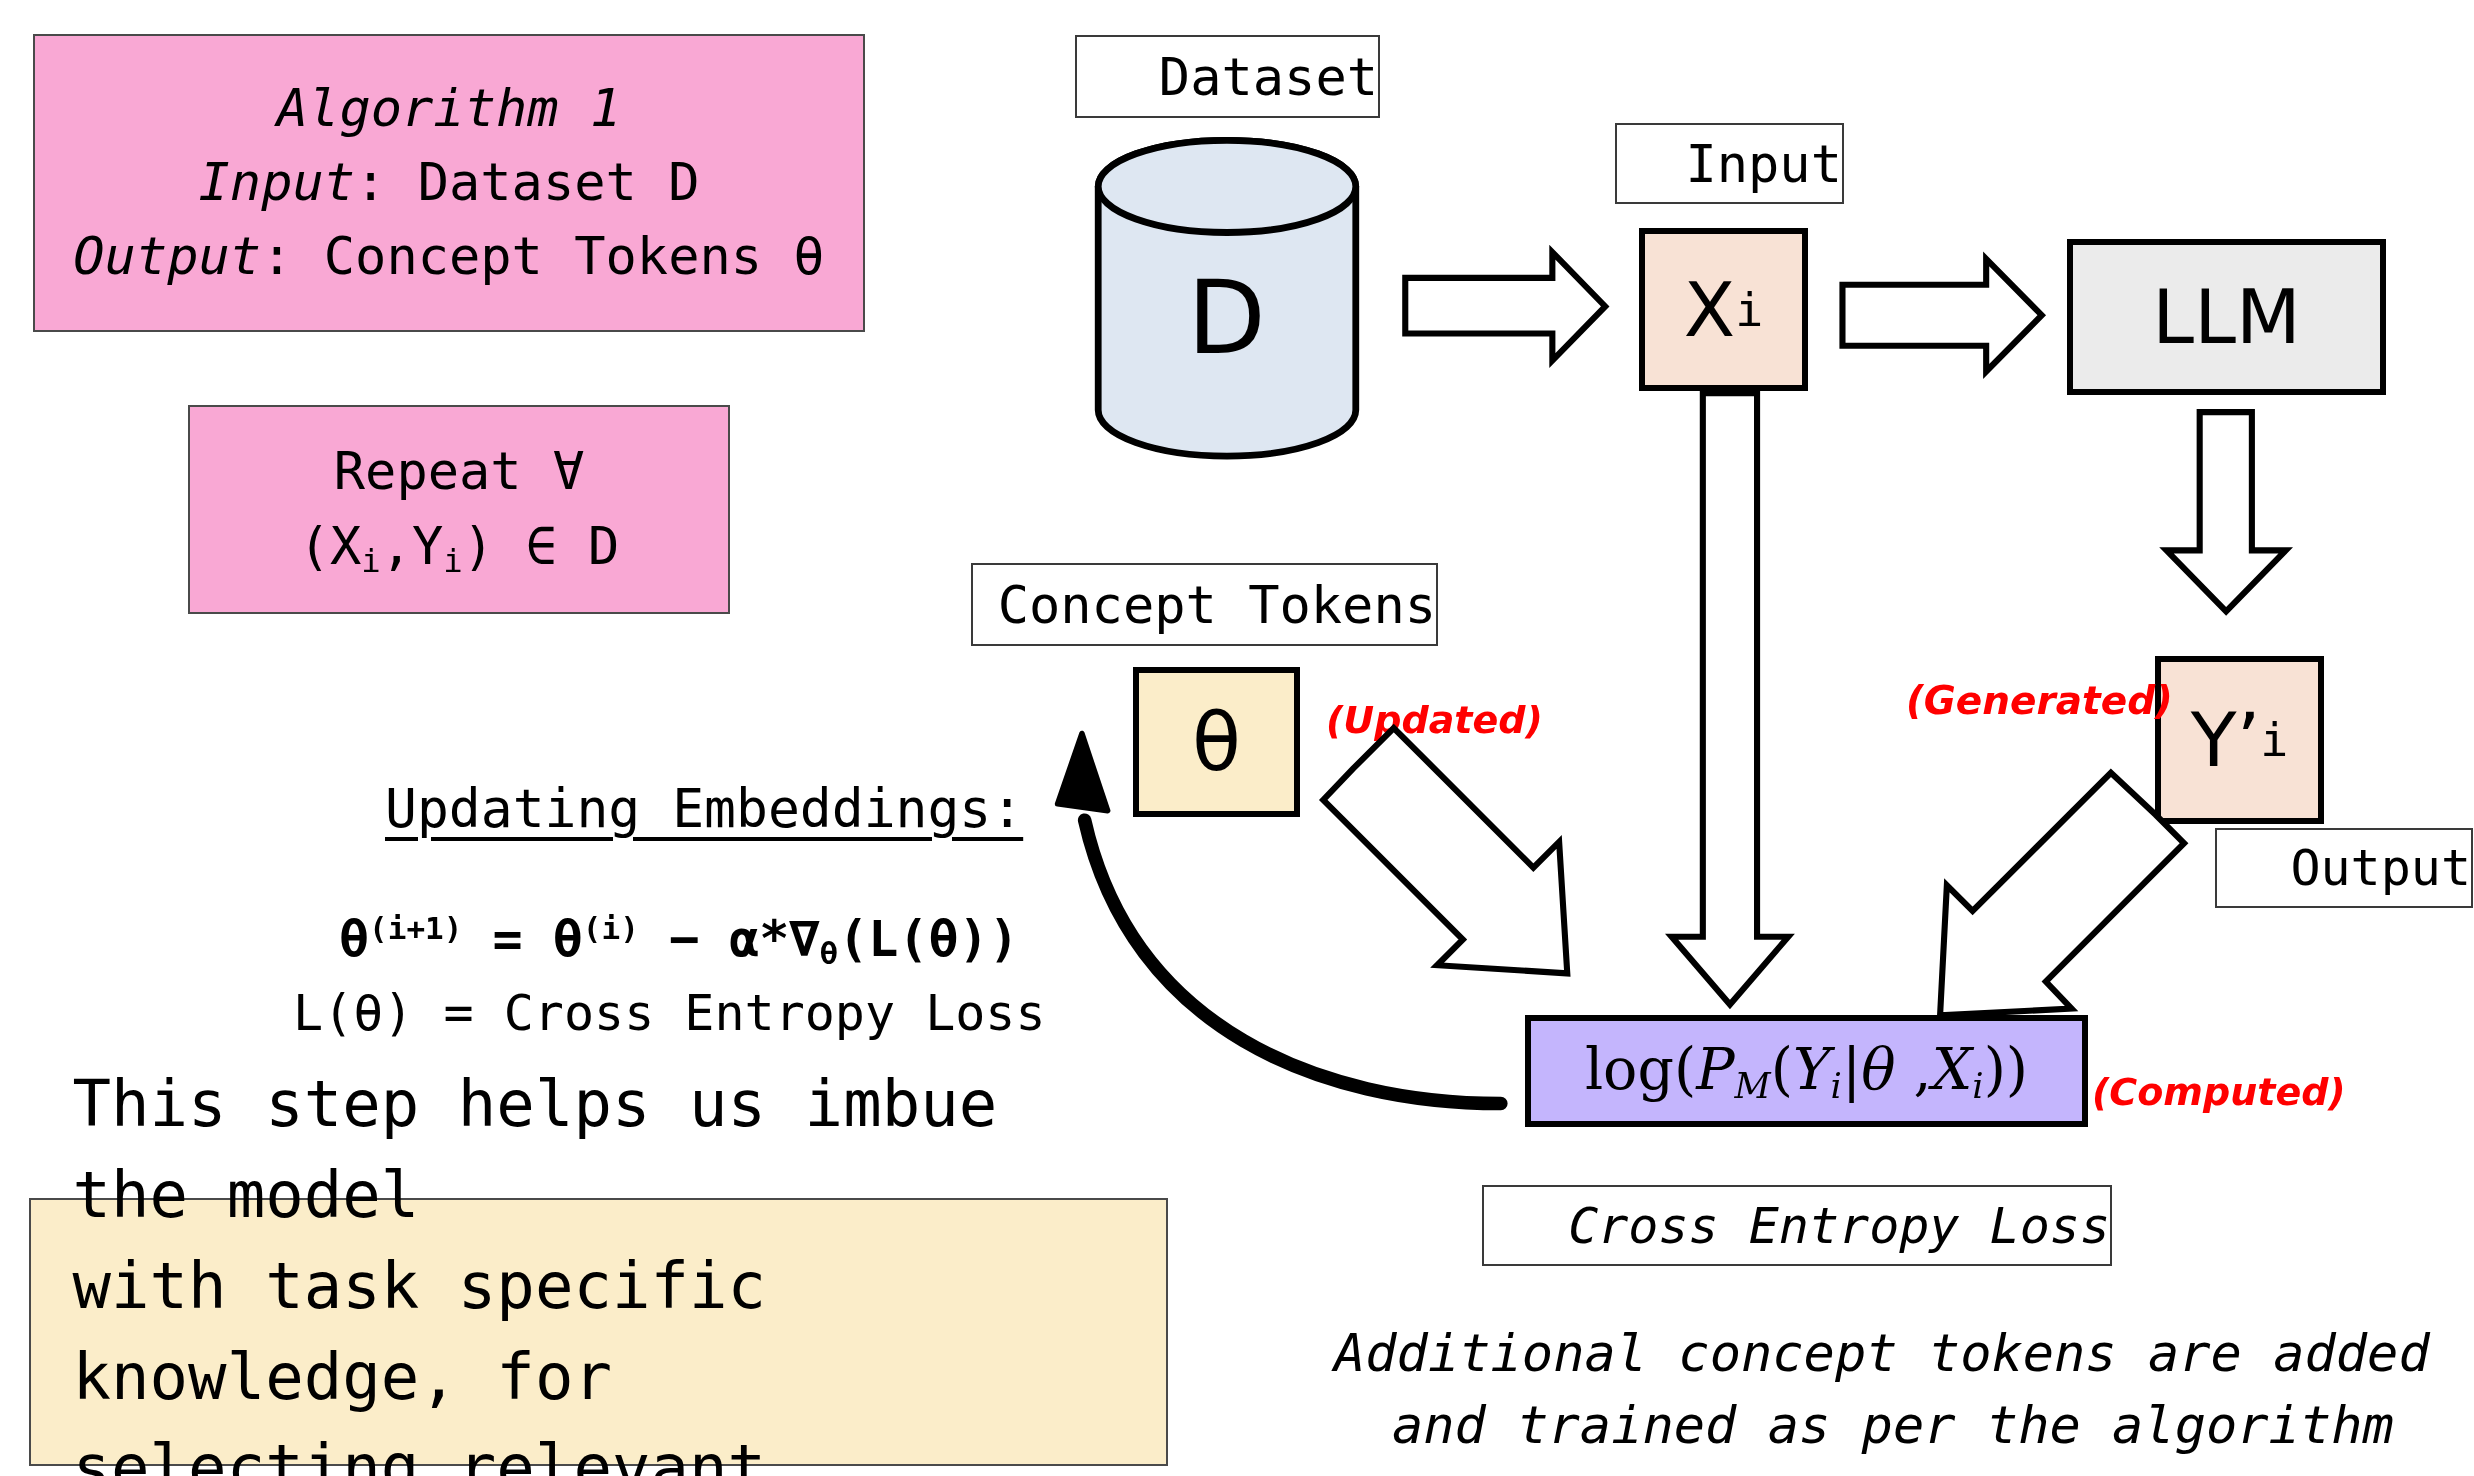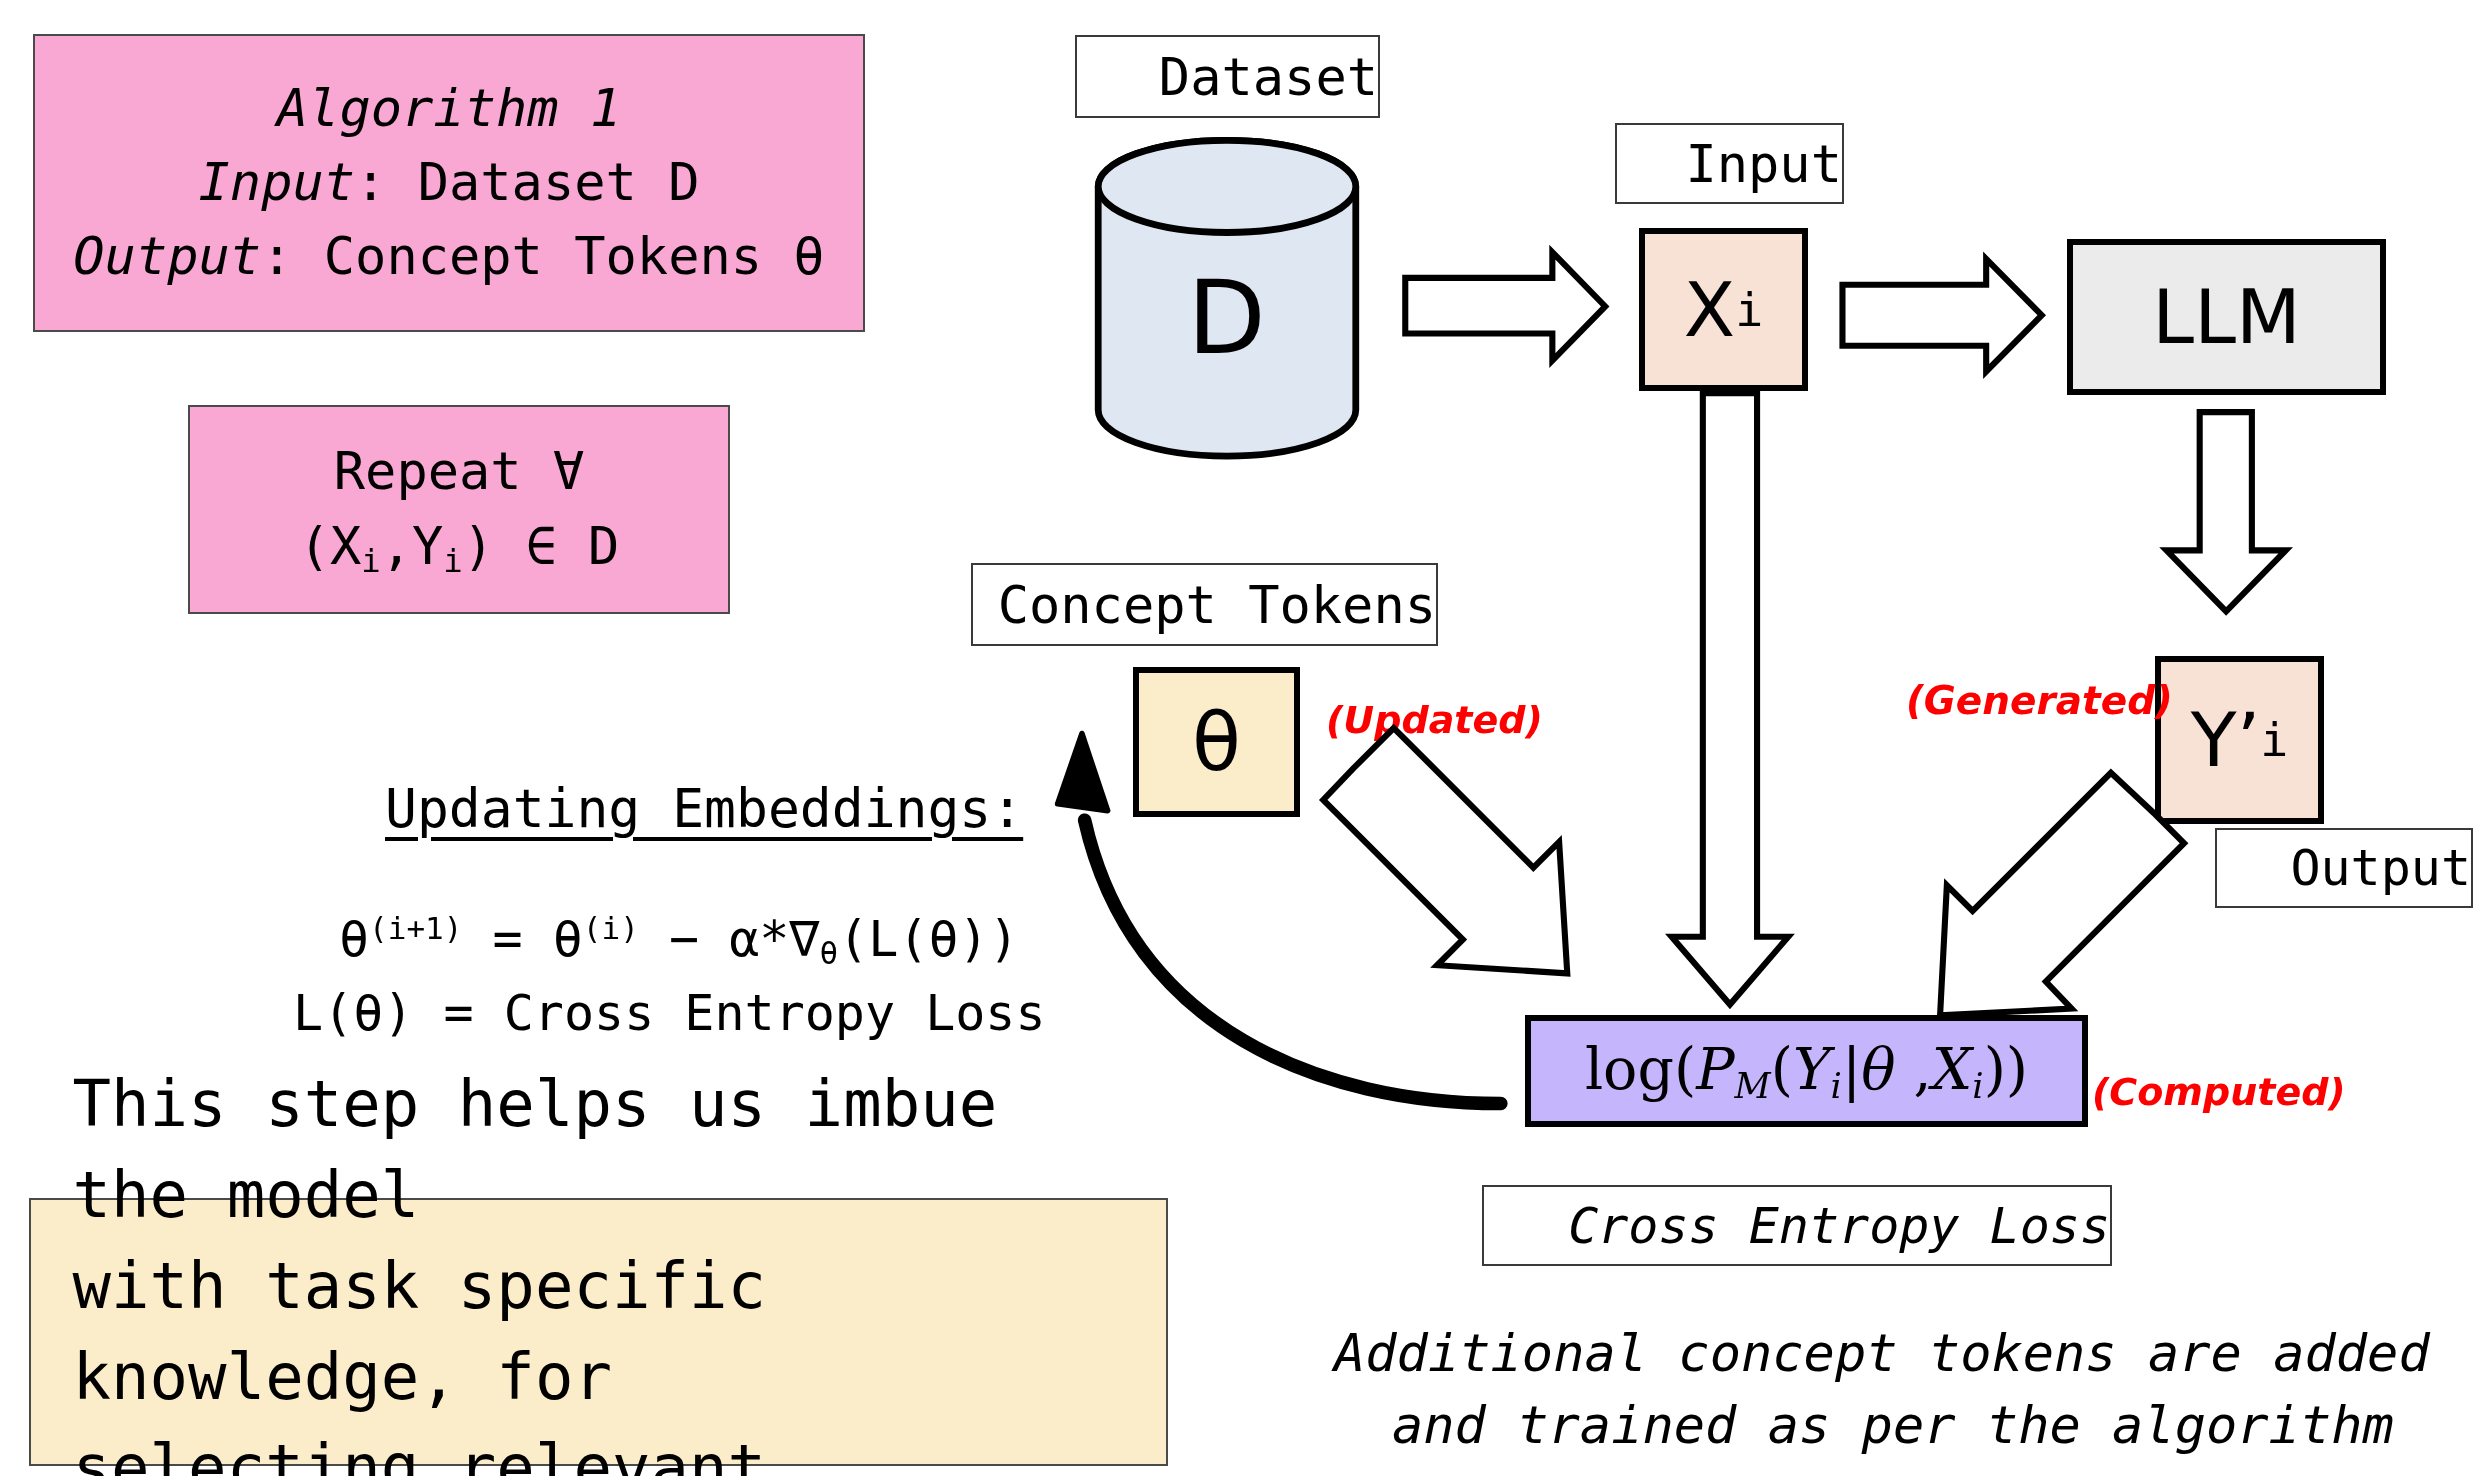--- a/index.html
+++ b/index.html
@@ -61,21 +61,21 @@
     <div class="ln mono"><span class="italmono">Output</span><span>: Concept Tokens θ</span></div>
   </div>
 
   <div class="abs mono" style="left:385px;top:778px;font-size:53px;text-decoration:underline;text-decoration-thickness:4.1px;text-underline-offset:9.5px;white-space:nowrap;">Updating Embeddings:</div>
 
   <div class="abs panel" style="left:188px;top:405px;width:542px;height:209px;font-size:52px;line-height:1.45;">
     <div class="ln mono">Repeat ∀</div>
     <div class="ln mono"><span>(X</span><sub>i</sub><span>,Y</span><sub>i</sub><span>) ∈ D</span></div>
   </div>
 
-  <div class="abs mono" style="left:339px;top:910px;font-size:50px;white-space:nowrap;">
+  <div class="abs mono" style="left:339px;top:910px;font-size:50px;white-space:nowrap;font-weight:bold;">
     <span>θ</span><sup>(i+1)</sup><span> = θ</span><sup>(i)</sup><span> − α*∇</span><sub>θ</sub><span>(L(θ))</span>
   </div>
 
   <div class="abs mono" style="left:293px;top:984px;font-size:50px;white-space:nowrap;">L(θ) = Cross Entropy Loss</div>
 
   <div class="note abs" style="left:28.5px;top:1198px;width:1139px;height:268px;font-size:64px;line-height:1.42;padding:0 42px;">
     <div>This step helps us imbue the model</div>
     <div>with task specific knowledge, for</div>
     <div>selecting relevant demonstrations</div>
   </div>

